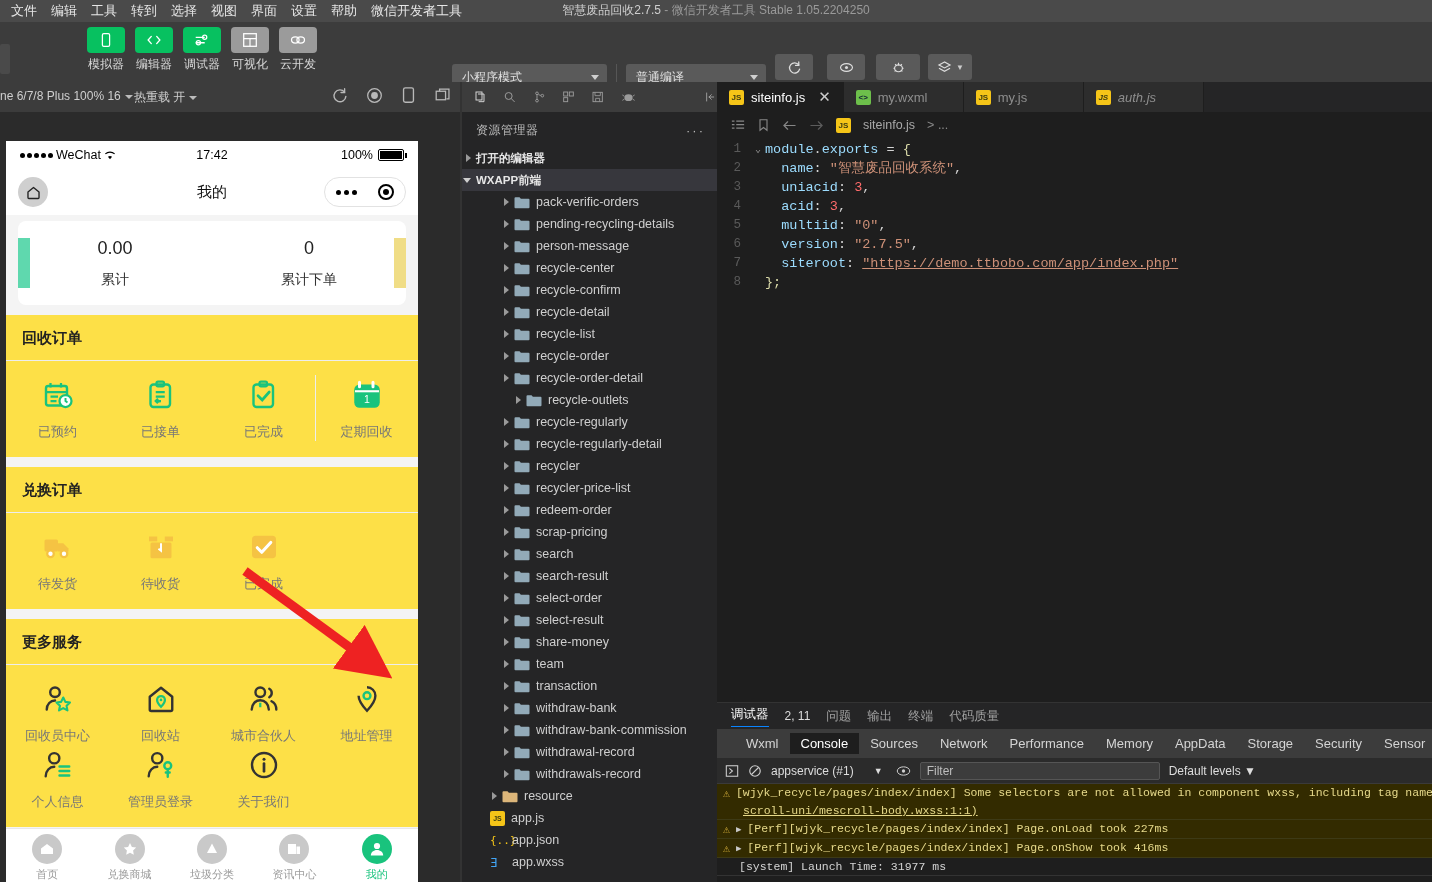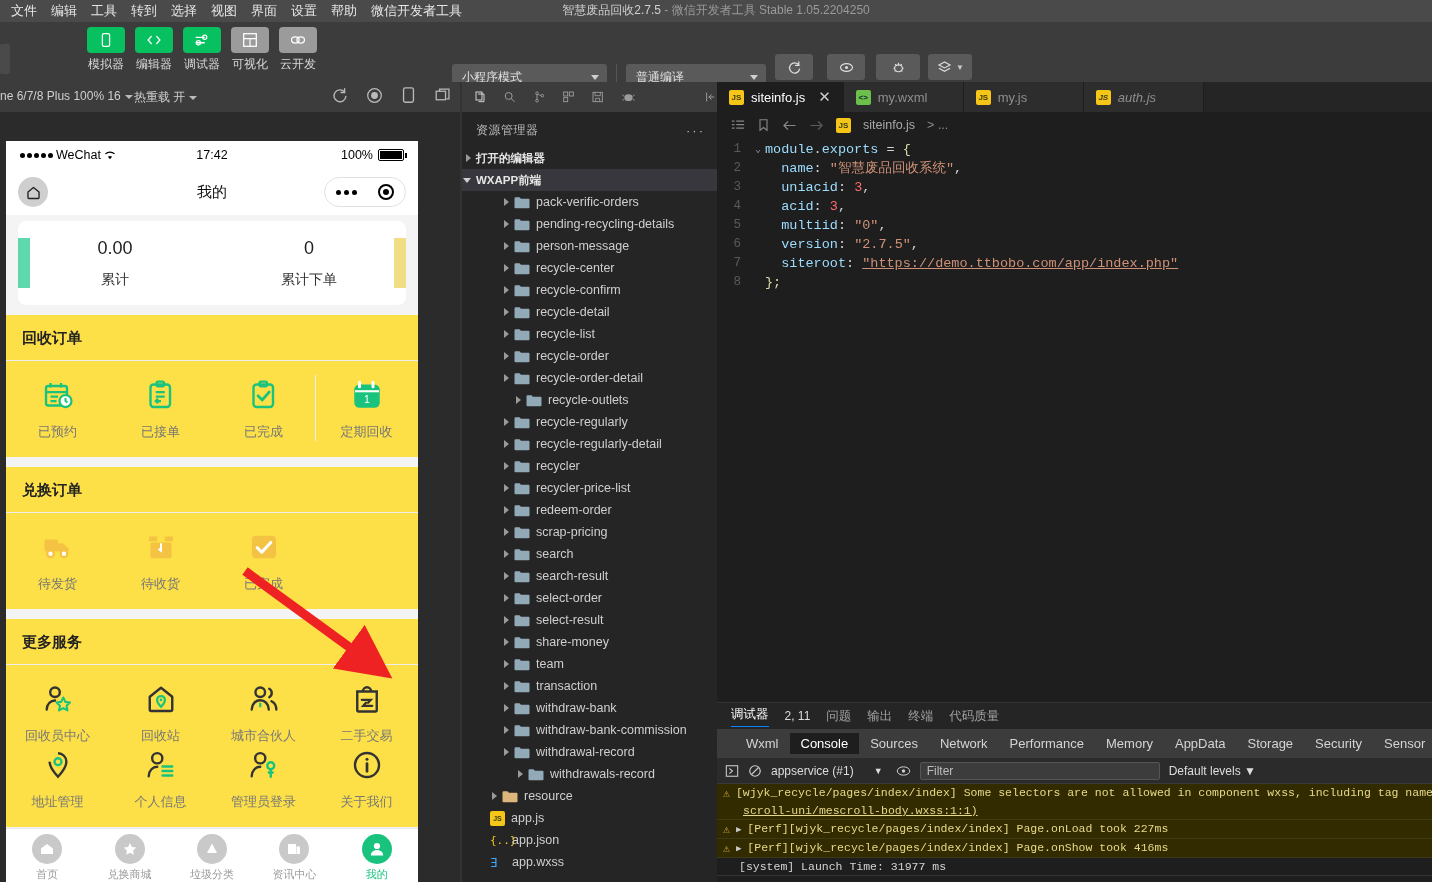--- a/index.html
+++ b/index.html
@@ -603,30 +603,20 @@
               <div class="cell">
                 <div class="ic">
                   <svg width="30" height="30" viewBox="0 0 20 20">
                     <circle cx="7.5" cy="5.5" r="3.2" fill="none" stroke="#333" stroke-width="1.6"></circle>
                     <path d="M1.8 17c0-3.6 2.6-6.2 5.7-6.2s5.7 2.6 5.7 6.2" fill="none" stroke="#333" stroke-width="1.6" stroke-linecap="round"></path>
                     <path d="M13.5 3.2a3.2 3.2 0 0 1 0 5.6M15 11.5c2 1 3.2 3.1 3.2 5.5" fill="none" stroke="#333" stroke-width="1.6" stroke-linecap="round"></path>
                     <path d="M7.5 12.5v3" stroke="#19c37d" stroke-width="1.5"></path>
                   </svg>
                 </div>
                 <div class="cl">城市合伙人</div>
-              </div>
-              <div class="cell">
-                <div class="ic">
-                  <svg width="30" height="30" viewBox="0 0 20 20">
-                    <path d="M3.5 5h13v12.5a.8.8 0 0 1-.8.8H4.3a.8.8 0 0 1-.8-.8z" fill="none" stroke="#333" stroke-width="1.6"></path>
-                    <path d="M7.2 5c0-1.6 1.3-2.8 2.8-2.8S12.8 3.4 12.8 5" fill="none" stroke="#333" stroke-width="1.6"></path>
-                    <path d="M6.5 10.5h6l-1.8 2M13.5 14.5h-6l1.8-2" fill="none" stroke="#333" stroke-width="1.5" stroke-linecap="round"></path>
-                  </svg>
-                </div>
-                <div class="cl">二手交易</div>
               </div>
               <div class="cell">
                 <div class="ic">
                   <svg width="30" height="30" viewBox="0 0 20 20">
                     <path d="M10 2.2c3.1 0 5.6 2.5 5.6 5.6 0 4-5.6 10-5.6 10S4.4 11.8 4.4 7.8#19c37d4.4 4.7 6.9 2.2 10 2.2z" fill="none" stroke="#333" stroke-width="1.6"></path>
                     <circle cx="10" cy="7.8" r="2.3" fill="none" stroke="#19c37d" stroke-width="1.6"></circle>
                   </svg>
                 </div>
                 <div class="cl">地址管理</div>
               </div>
@@ -944,21 +934,21 @@
           </svg>
           <span>withdraw-bank-commission</span>
         </div>
         <div class="exp-row" style="padding-left: 38px;">
           <span class="tw closed"></span>
           <svg class="fico" viewBox="0 0 16 13">
             <path d="M0.5 2.2a1 1 0 0 1 1-1h4l1.4 1.6h7.6a1 1 0 0 1 1 1v7.4a1 1 0 0 1-1 1H1.5a1 1 0 0 1-1-1z" fill="#92aab8"></path>
           </svg>
           <span>withdrawal-record</span>
         </div>
-        <div class="exp-row" style="padding-left: 52px;">
+        <div class="exp-row" style="padding-left: 38px;">
           <span class="tw closed"></span>
           <svg class="fico" viewBox="0 0 16 13">
             <path d="M0.5 2.2a1 1 0 0 1 1-1h4l1.4 1.6h7.6a1 1 0 0 1 1 1v7.4a1 1 0 0 1-1 1H1.5a1 1 0 0 1-1-1z" fill="#92aab8"></path>
           </svg>
           <span>withdrawals-record</span>
         </div>
         <div class="exp-row" style="padding-left: 26px;">
           <span class="tw closed"></span>
           <svg class="fico" viewBox="0 0 16 13">
             <path d="M0.5 2.2a1 1 0 0 1 1-1h4l1.4 1.6h7.6a1 1 0 0 1 1 1v7.4a1 1 0 0 1-1 1H1.5a1 1 0 0 1-1-1z" fill="#dcb67a"></path>

